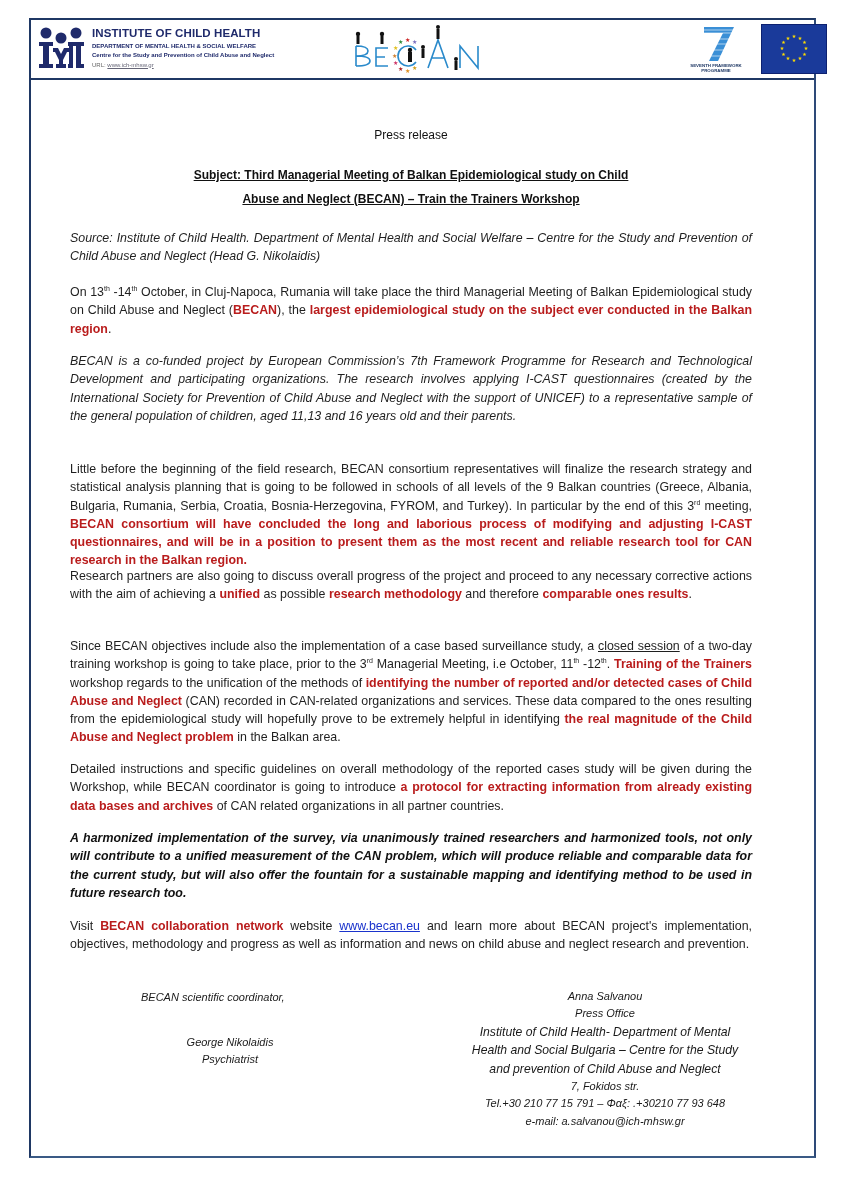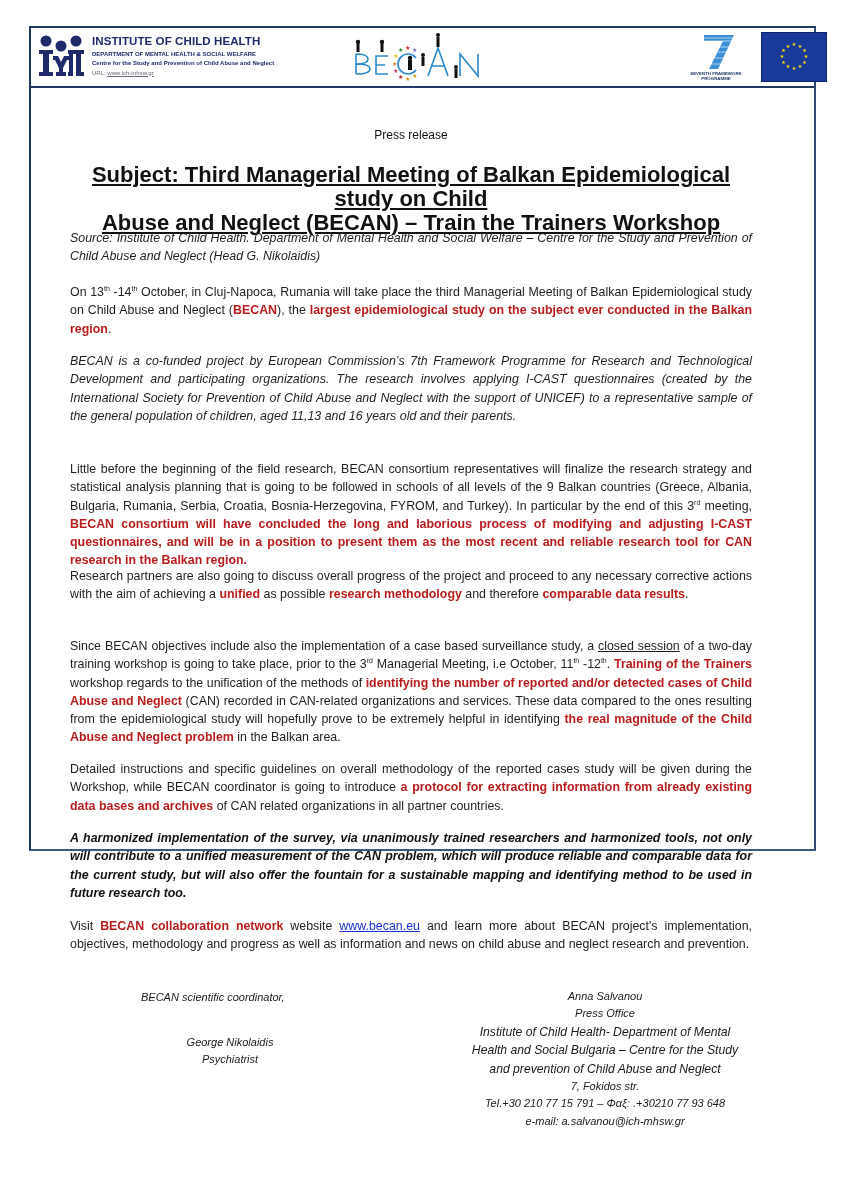--- a/index.html
+++ b/index.html
@@ -1,32 +1,32 @@
 <!DOCTYPE html>
 <html><head>
 <meta charset="utf-8">
 <style>
   html, body { margin:0; padding:0; background:#ffffff; }
   body { width:844px; height:1200px; position:relative; overflow:hidden; font-family:"Liberation Sans", sans-serif; color:#1a1a1a; }
-  .frame { position:absolute; left:29px; top:26px; width:787px; height:825px; border:2px solid #1f3864; border-right-color:#2e4a78; border-bottom-color:#3a5a85; box-sizing:border-box; }
+  .frame { position:absolute; left:29px; top:18px; width:787px; height:1140px; border:2px solid #1f3864; border-right-color:#2e4a78; border-bottom-color:#3a5a85; box-sizing:border-box; }
   .header { position:absolute; left:0; top:0; right:0; height:58px; border-bottom:2px solid #1f3864; }
   .ich-logo { position:absolute; left:6px; top:6px; width:48px; height:46px; }
   .ich-text { position:absolute; left:61px; top:8px; line-height:1; }
   .ich-title { font-family:"Liberation Sans", sans-serif; font-weight:bold; font-size:11.5px; color:#1f2a6b; letter-spacing:0.1px; }
   .ich-dept { font-family:"Liberation Sans", sans-serif; font-weight:bold; font-size:6px; color:#1f2a6b; margin-top:3px; }
   .ich-centre { font-family:"Liberation Sans", sans-serif; font-weight:bold; font-size:6px; color:#1f2a6b; margin-top:3px; }
   .ich-url { font-size:6px; color:#666; margin-top:4px; }
   .ich-url a { color:#667; text-decoration:underline; }
   .becan-logo { position:absolute; left:317px; top:2px; width:150px; height:54px; }
   .fp7-logo { position:absolute; left:655px; top:4px; width:60px; height:50px; }
   .eu-flag { position:absolute; left:730px; top:4px; width:64px; height:48px; background:#1a3a9a; border:1px solid #0d2170; }
   .content { position:absolute; left:70px; top:0; width:682px; }
   .doc-font { font-family:"Liberation Sans", sans-serif; font-size:12.4px; line-height:18.3px; color:#1f1f1f; }
   .press-release { position:absolute; top:126px; left:0; width:682px; text-align:center; font-family:"Liberation Sans", sans-serif; font-size:12px; color:#111; }
-  .subject { position:absolute; top:163px; left:0; width:682px; text-align:center; font-family:"Liberation Sans", sans-serif; font-weight:bold; font-size:22px; line-height:24px; text-decoration:underline; color:#111; }
+  .subject { position:absolute; top:163px; left:0; width:682px; text-align:center; font-family:"Liberation Sans", sans-serif; font-weight:bold; font-size:12px; line-height:24px; text-decoration:underline; color:#111; }
   .p { position:absolute; left:0; width:682px; text-align:justify; }
   .p.italic { font-style:italic; }
   b { font-weight:bold; color:#b91c1c; }
   sup { font-size:7px; line-height:0; vertical-align:super; }
   .u { text-decoration:underline; }
   .link { color:#1a33cc; text-decoration:underline; }
   .sig-left { position:absolute; top:988px; left:104px; width:160px; font-style:italic; font-size:11px; line-height:18px;margin-left:37px; }
   .sig-name { position:absolute; top:1034px; left:150px; width:160px; text-align:center; font-style:italic; font-size:11px; line-height:17px; }
   .contact { position:absolute; top:988px; left:445px; width:320px; text-align:center; font-style:italic; font-size:11px; line-height:17.3px; }
   .contact .big { font-size:12.2px; line-height:18.5px; }
@@ -134,21 +134,21 @@
   </div>
 
   <div class="p italic" style="top:229px;">Source:  Institute of Child Health. Department of Mental Health and Social Welfare – Centre for the Study and Prevention of Child Abuse and Neglect (Head G. Nikolaidis)</div>
 
   <div class="p" style="top:283px;"><span>On 13</span><sup>th</sup><span> -14</span><sup>th</sup><span> October, in Cluj-Napoca, Rumania will take place the third Managerial Meeting of Balkan Epidemiological study on Child Abuse and Neglect (</span><b>BECAN</b><span>), the </span><b>largest epidemiological study on the subject ever conducted in the Balkan region</b><span>.</span></div>
 
   <div class="p italic" style="top:352px;">BECAN is a co-funded project by European Commission’s 7th Framework Programme for Research and Technological Development and participating organizations. The research involves applying I-CAST questionnaires (created by the International Society for Prevention of Child Abuse and Neglect with the support of UNICEF) to a representative sample of the general population of children, aged 11,13 and 16 years old and their parents.</div>
 
   <div class="p" style="top:460px;"><span>Little before the beginning of the field research, BECAN consortium representatives will finalize the research strategy and statistical analysis planning that is going to be followed in schools of all levels of the 9 Balkan countries (Greece, Albania, Bulgaria, Rumania, Serbia, Croatia, Bosnia-Herzegovina, FYROM, and Turkey). In particular by the end of this 3</span><sup>rd</sup><span> meeting, </span><b>BECAN consortium will have concluded the long and laborious process of modifying and adjusting I-CAST questionnaires, and will be in a position to present them as the most recent and reliable research tool for CAN research in the Balkan region.</b></div>
 
-  <div class="p" style="top:567px;"><span>Research partners are also going to discuss overall progress of the project and proceed to any necessary corrective actions with the aim of achieving a </span><b>unified</b><span> as possible </span><b>research methodology</b><span> and therefore </span><b>comparable data results</b><span>.</span></div>
+  <div class="p" style="top:567px;"><span>Research partners are also going to discuss overall progress of the project and proceed to any necessary corrective actions with the aim of achieving a </span><b>unified</b><span> as possible </span><b>research methodology</b><span> and therefore </span><b>comparable ones results</b><span>.</span></div>
 
   <div class="p" style="top:637px;"><span>Since BECAN objectives include also the implementation of a case based surveillance study, a </span><span class="u">closed session</span><span> of a two-day training workshop is going to take place, prior to the 3</span><sup>rd</sup><span> Managerial Meeting, i.e October, 11</span><sup>th</sup><span> -12</span><sup>th</sup><span>.</span> <b>Training of the Trainers</b><span> workshop regards to the unification of the methods of </span><b>identifying the number of reported and/or detected cases of Child Abuse and Neglect</b><span> (CAN) recorded in CAN-related organizations and services. These data compared to the ones resulting from the epidemiological study will hopefully prove to be extremely helpful in identifying </span><b>the real magnitude of the Child Abuse and Neglect problem</b><span> in the Balkan area.</span></div>
 
   <div class="p" style="top:760px;"><span>Detailed instructions and specific guidelines on overall methodology of the reported cases study will be given during the Workshop, while BECAN coordinator is going to introduce </span><b>a protocol for extracting information from already existing data bases and archives</b><span> of CAN related organizations in all partner countries.</span></div>
 
   <div class="p italic" style="top:829px; font-weight:bold; color:#111;">A harmonized implementation of the survey, via unanimously trained researchers and harmonized tools, not only will contribute to a unified measurement of the CAN problem, which will produce reliable and comparable data for the current study, but will also offer the fountain for a sustainable mapping and identifying method to be used in future research too.</div>
 
   <div class="p" style="top:917px;"><span>Visit </span><b>BECAN collaboration network</b><span> website </span><a class="link">www.becan.eu</a><span> and learn more about BECAN project's implementation, objectives, methodology and progress as well as information and news on child abuse and neglect research and prevention.</span></div>
 </div>
 

